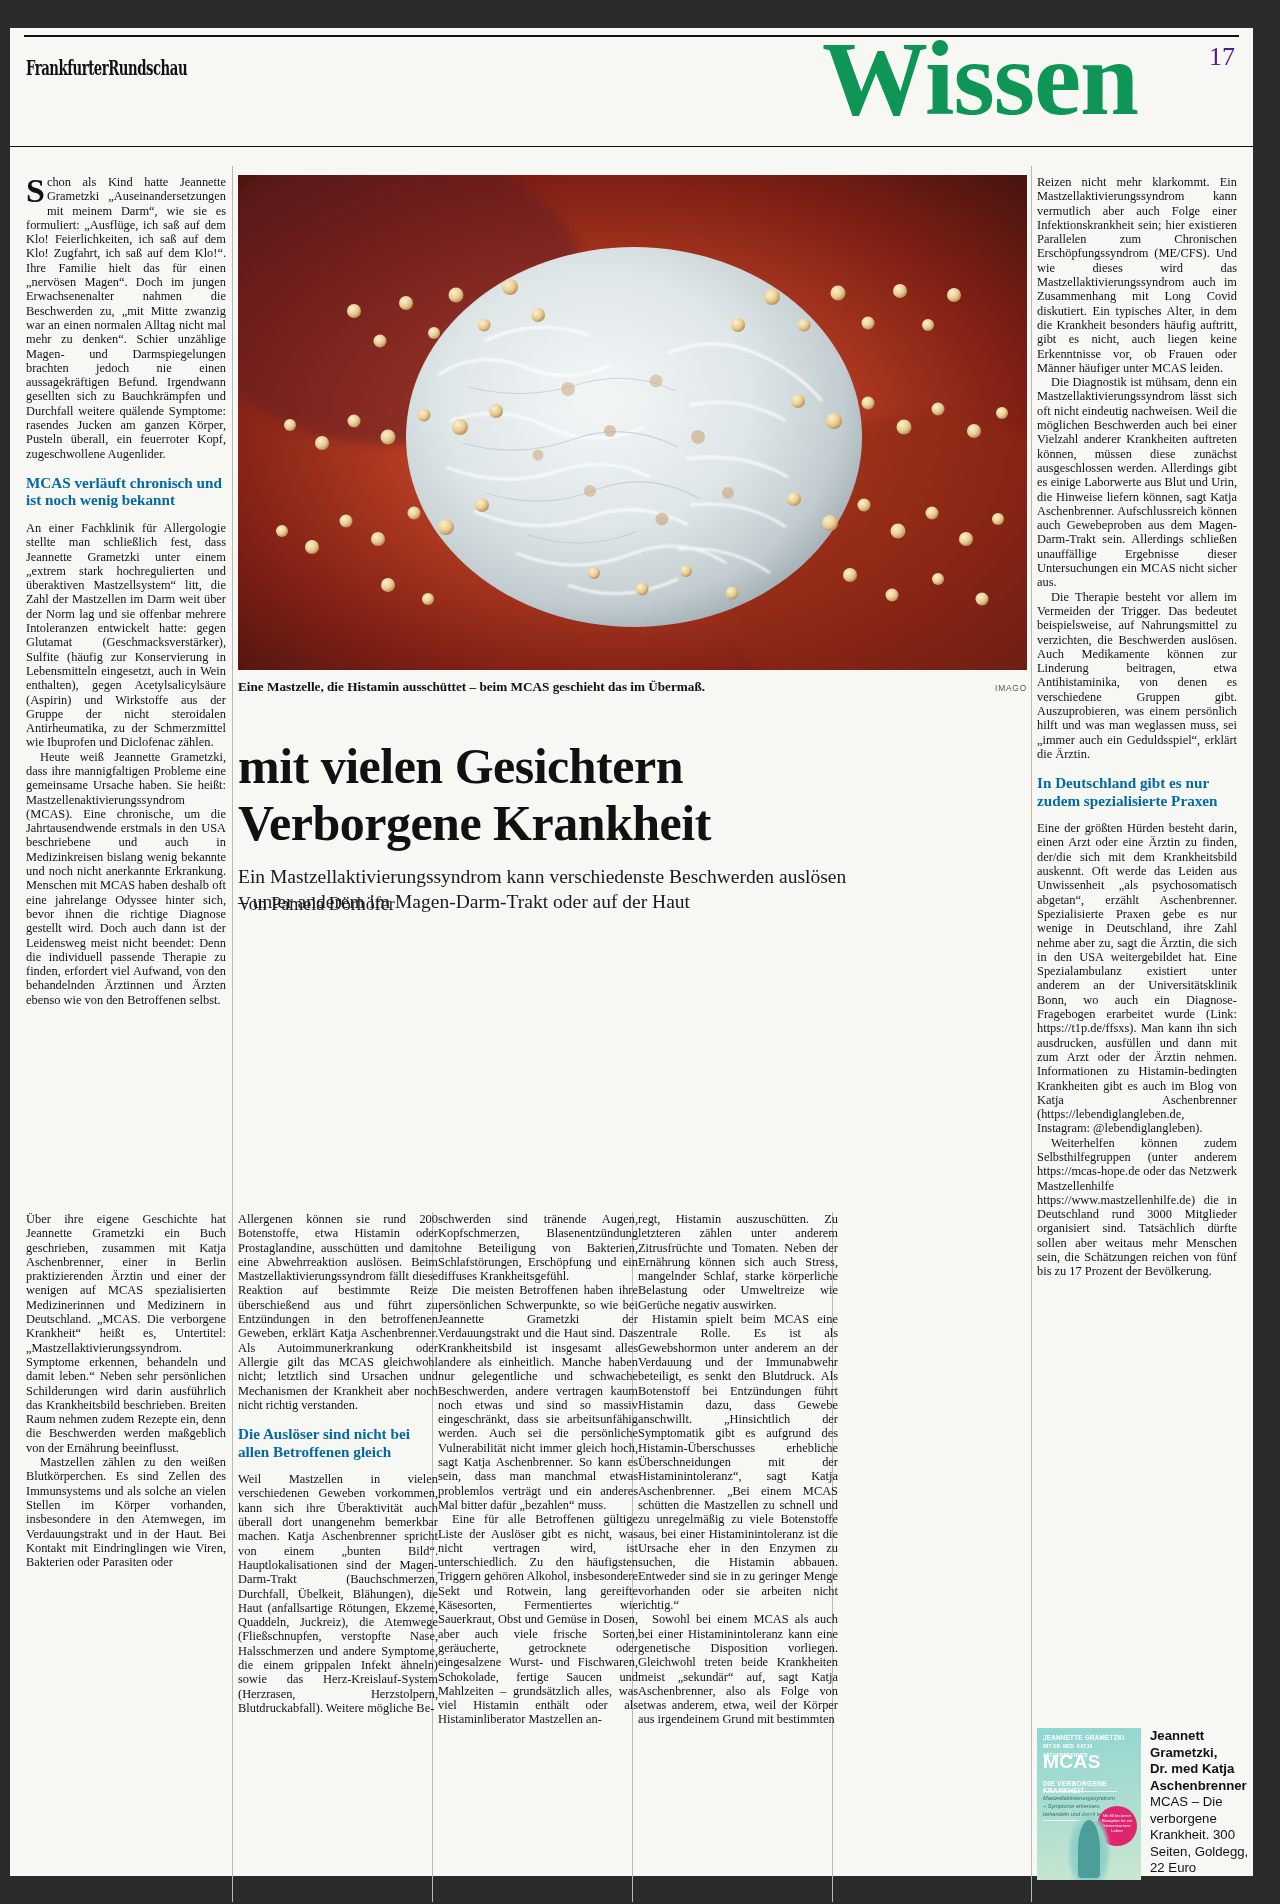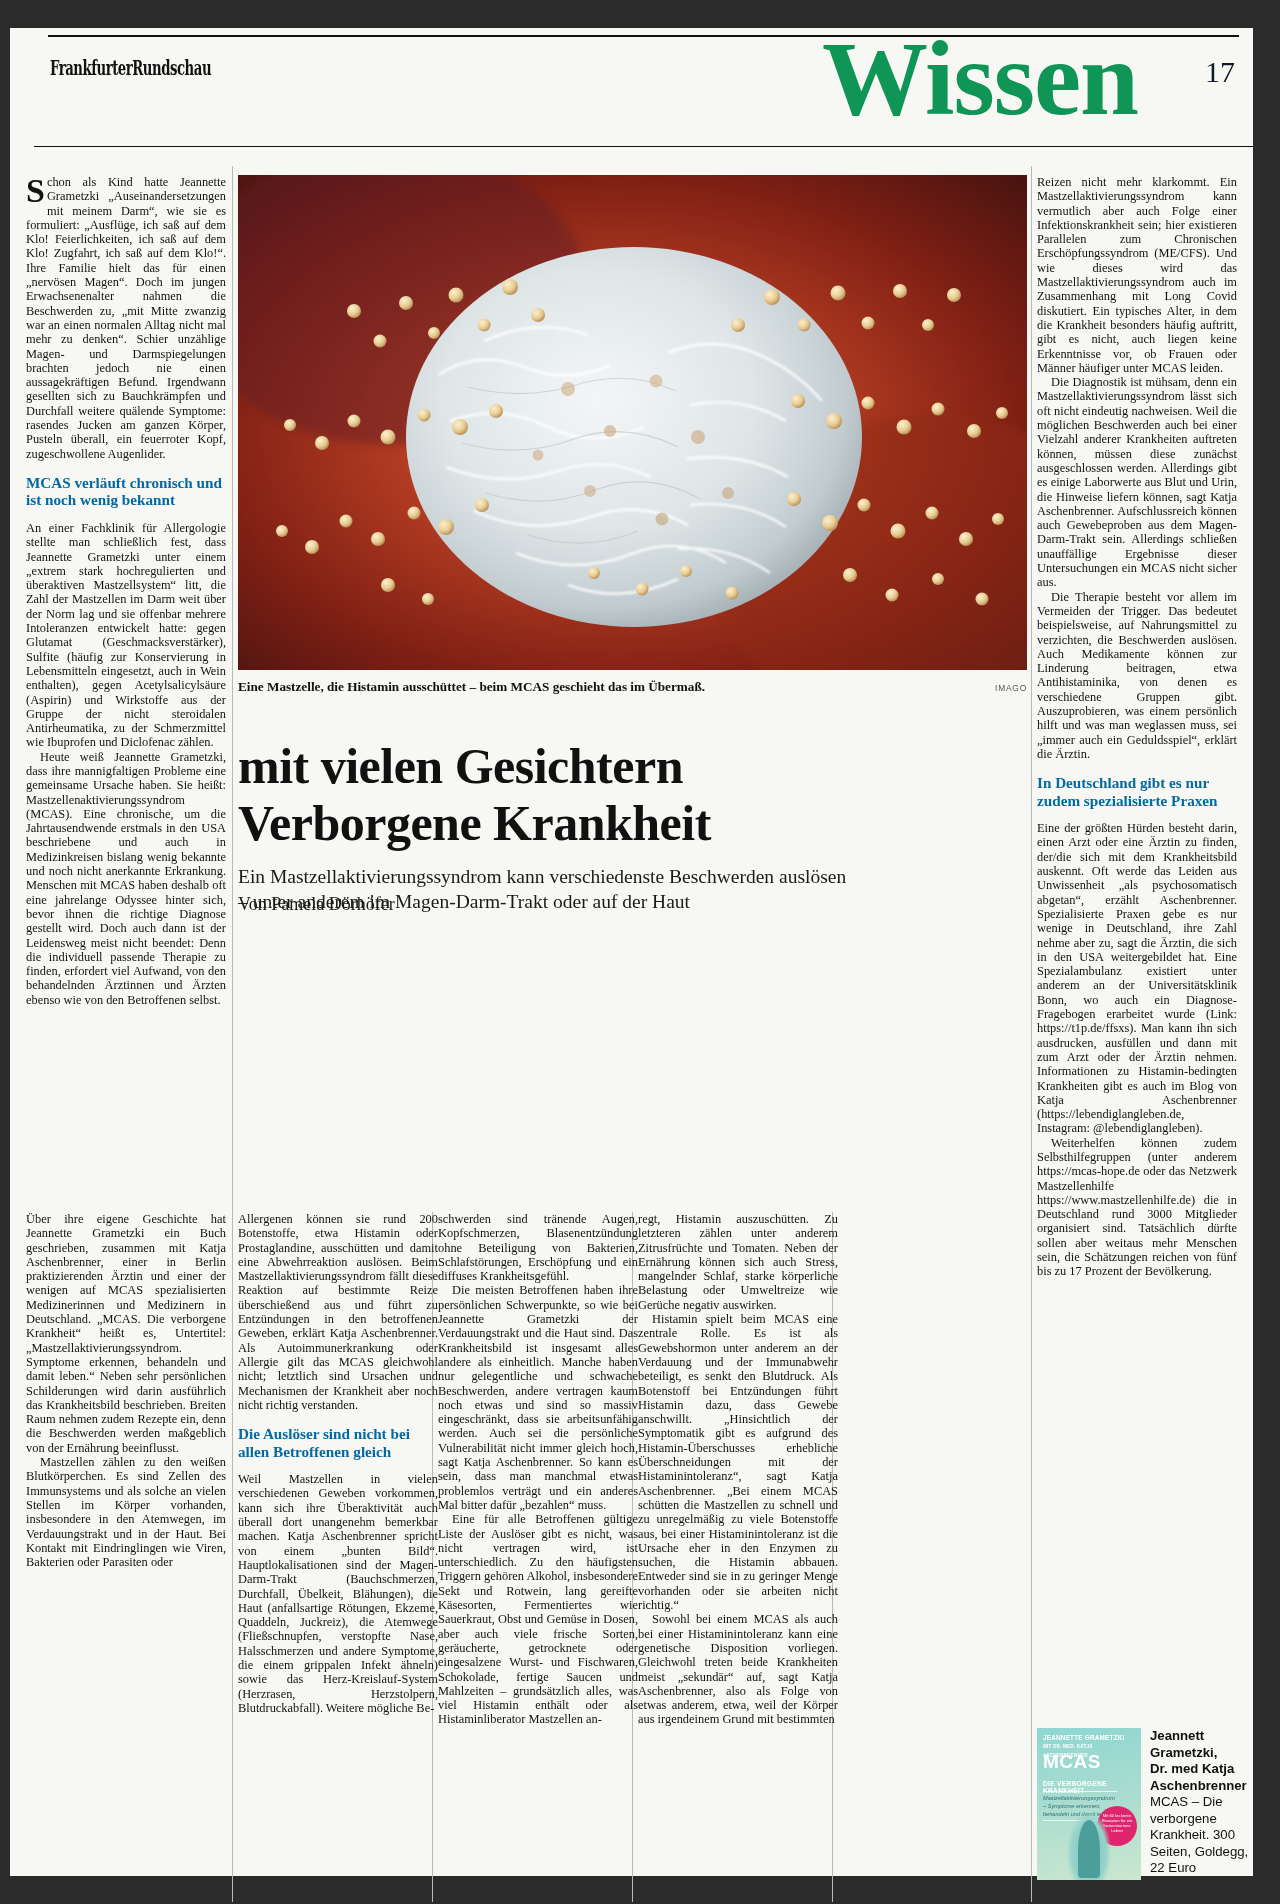--- a/index.html
+++ b/index.html
@@ -18,21 +18,20 @@
     height: 1848px;
     background: #f7f7f4;
     box-sizing: border-box;
   }
 
   
   .masthead {
     position: relative;
     height: 118px;
     border-bottom: 1.5px solid #111;
-    margin-left: 24px;
   }
   .masthead-rule-top {
     position: absolute;
     left: 14px; right: 14px; top: 7px;
     height: 1.5px;
     background: #111;
   }
   .paper-name {
     position: absolute;
     left: 16px;
@@ -53,24 +52,24 @@
     font-family: "Liberation Serif", "DejaVu Serif", serif;
     font-weight: 700;
     font-size: 106px;
     line-height: 1;
     color: #0f9556;
     letter-spacing: -1px;
   }
   .page-number {
     position: absolute;
     right: 18px;
-    top: 27px;
-    font-family: "Liberation Serif", "DejaVu Serif", serif;
-    font-size: 30px;
-    color: #0f172a;
+    top: 14px;
+    font-family: "Liberation Serif", "DejaVu Serif", serif;
+    font-size: 26px;
+    color: #4c1d95;
   }
 
   
   .col {
     font-family: "Liberation Serif", "DejaVu Serif", serif;
     font-size: 12.4px;
     line-height: 14.3px;
     color: #121212;
     text-align: justify;
     hyphens: auto;

